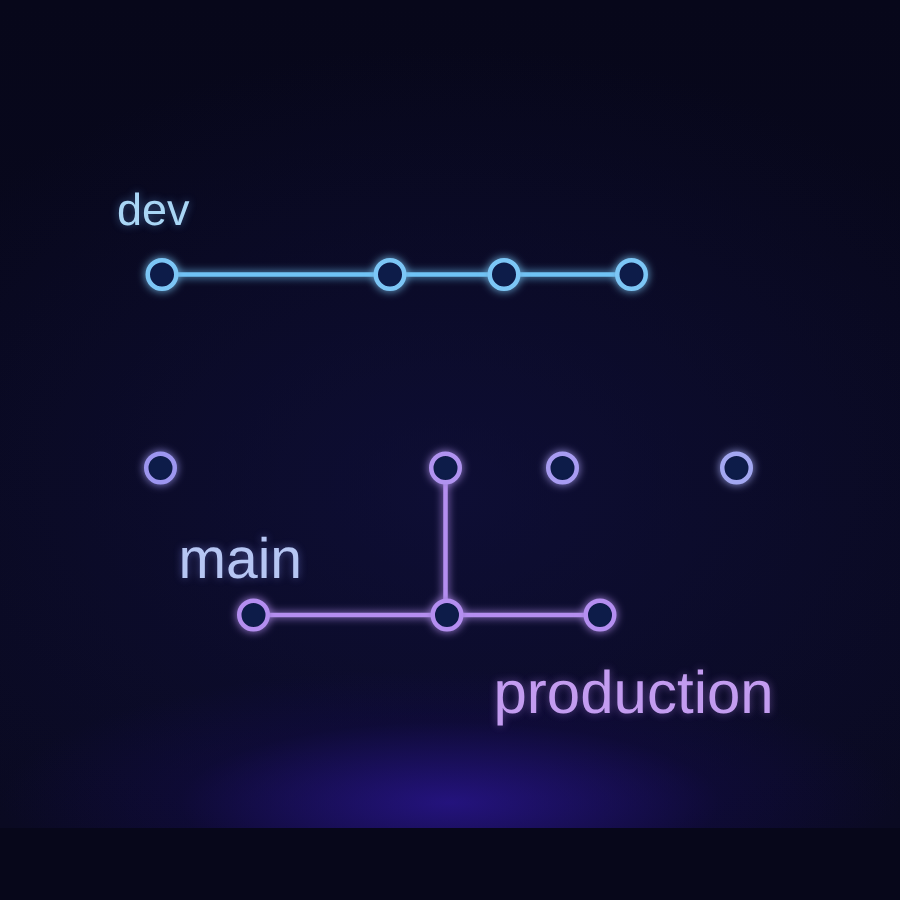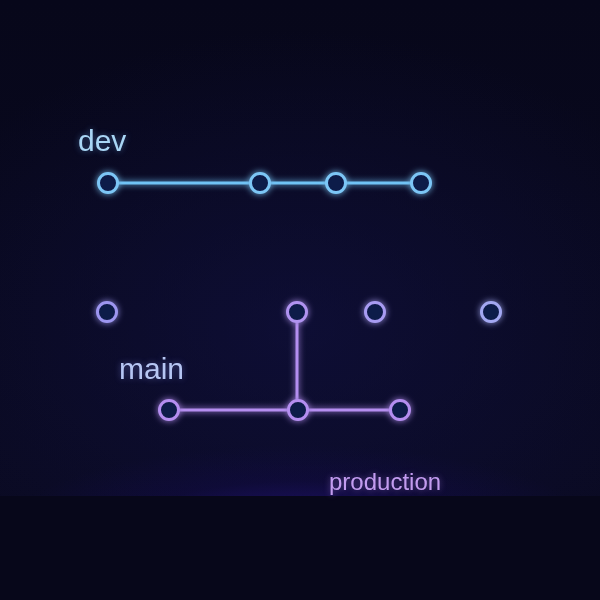--- a/index.html
+++ b/index.html
@@ -2,46 +2,45 @@
 <html><head>
 <meta charset="utf-8">
 <style>
   html, body { margin: 0; padding: 0; }
   body {
     width: 600px; height: 600px; overflow: hidden;
     background: #07071a;
     font-family: "Liberation Sans", "DejaVu Sans", sans-serif;
   }
   .canvas {
-    position: relative; width: 600px; height: 496px;
+    position: relative; width: 600px; height: 552px;
     background:
       radial-gradient(ellipse 300px 90px at 300px 535px, rgba(40,20,140,0.85), rgba(20,10,80,0.35) 60%, rgba(7,7,26,0) 100%),
       radial-gradient(ellipse 420px 300px at 300px 330px, rgba(18,18,70,0.55), rgba(7,7,26,0) 100%),
       linear-gradient(#07071a, #0a0a22);
   }
   svg { position: absolute; left: 0; top: 0; }
   .label {
     position: absolute; margin: 0; line-height: 1; white-space: pre;
   }
   .label-dev {
     left: 78px; top: 126px; font-size: 30px; color: #a9d6f5;
     text-shadow: 0 0 6px rgba(110,180,255,0.45);
   }
   .label-feature {
     left: 141px; top: 221px; font-size: 21px; line-height: 26px; color: #8ea6f4;
     text-shadow: 0 0 5px rgba(120,140,255,0.35);
   }
   .label-main {
-    left: 119px; top: 354px; font-size: 30px; color: #b6c6f3;
+    left: 119px; top: 354px; font-size: 38px; color: #b6c6f3;
     text-shadow: 0 0 6px rgba(140,150,255,0.45);
   }
   .label-production {
-    left: 329px; top: 442px; font-size: 24px; color: #c39cf0;
+    left: 329px; top: 442px; font-size: 40px; color: #c39cf0;
     text-shadow: 0 0 6px rgba(190,140,255,0.45);
-    margin-top: 28px;
   }
 </style>
 </head>
 <body>
 
 <div class="canvas">
   <svg width="600" height="600" viewBox="0 0 600 600">
     <defs>
       <filter id="glow" x="-50%" y="-50%" width="200%" height="200%">
         <feGaussianBlur stdDeviation="3" result="b"></feGaussianBlur>

